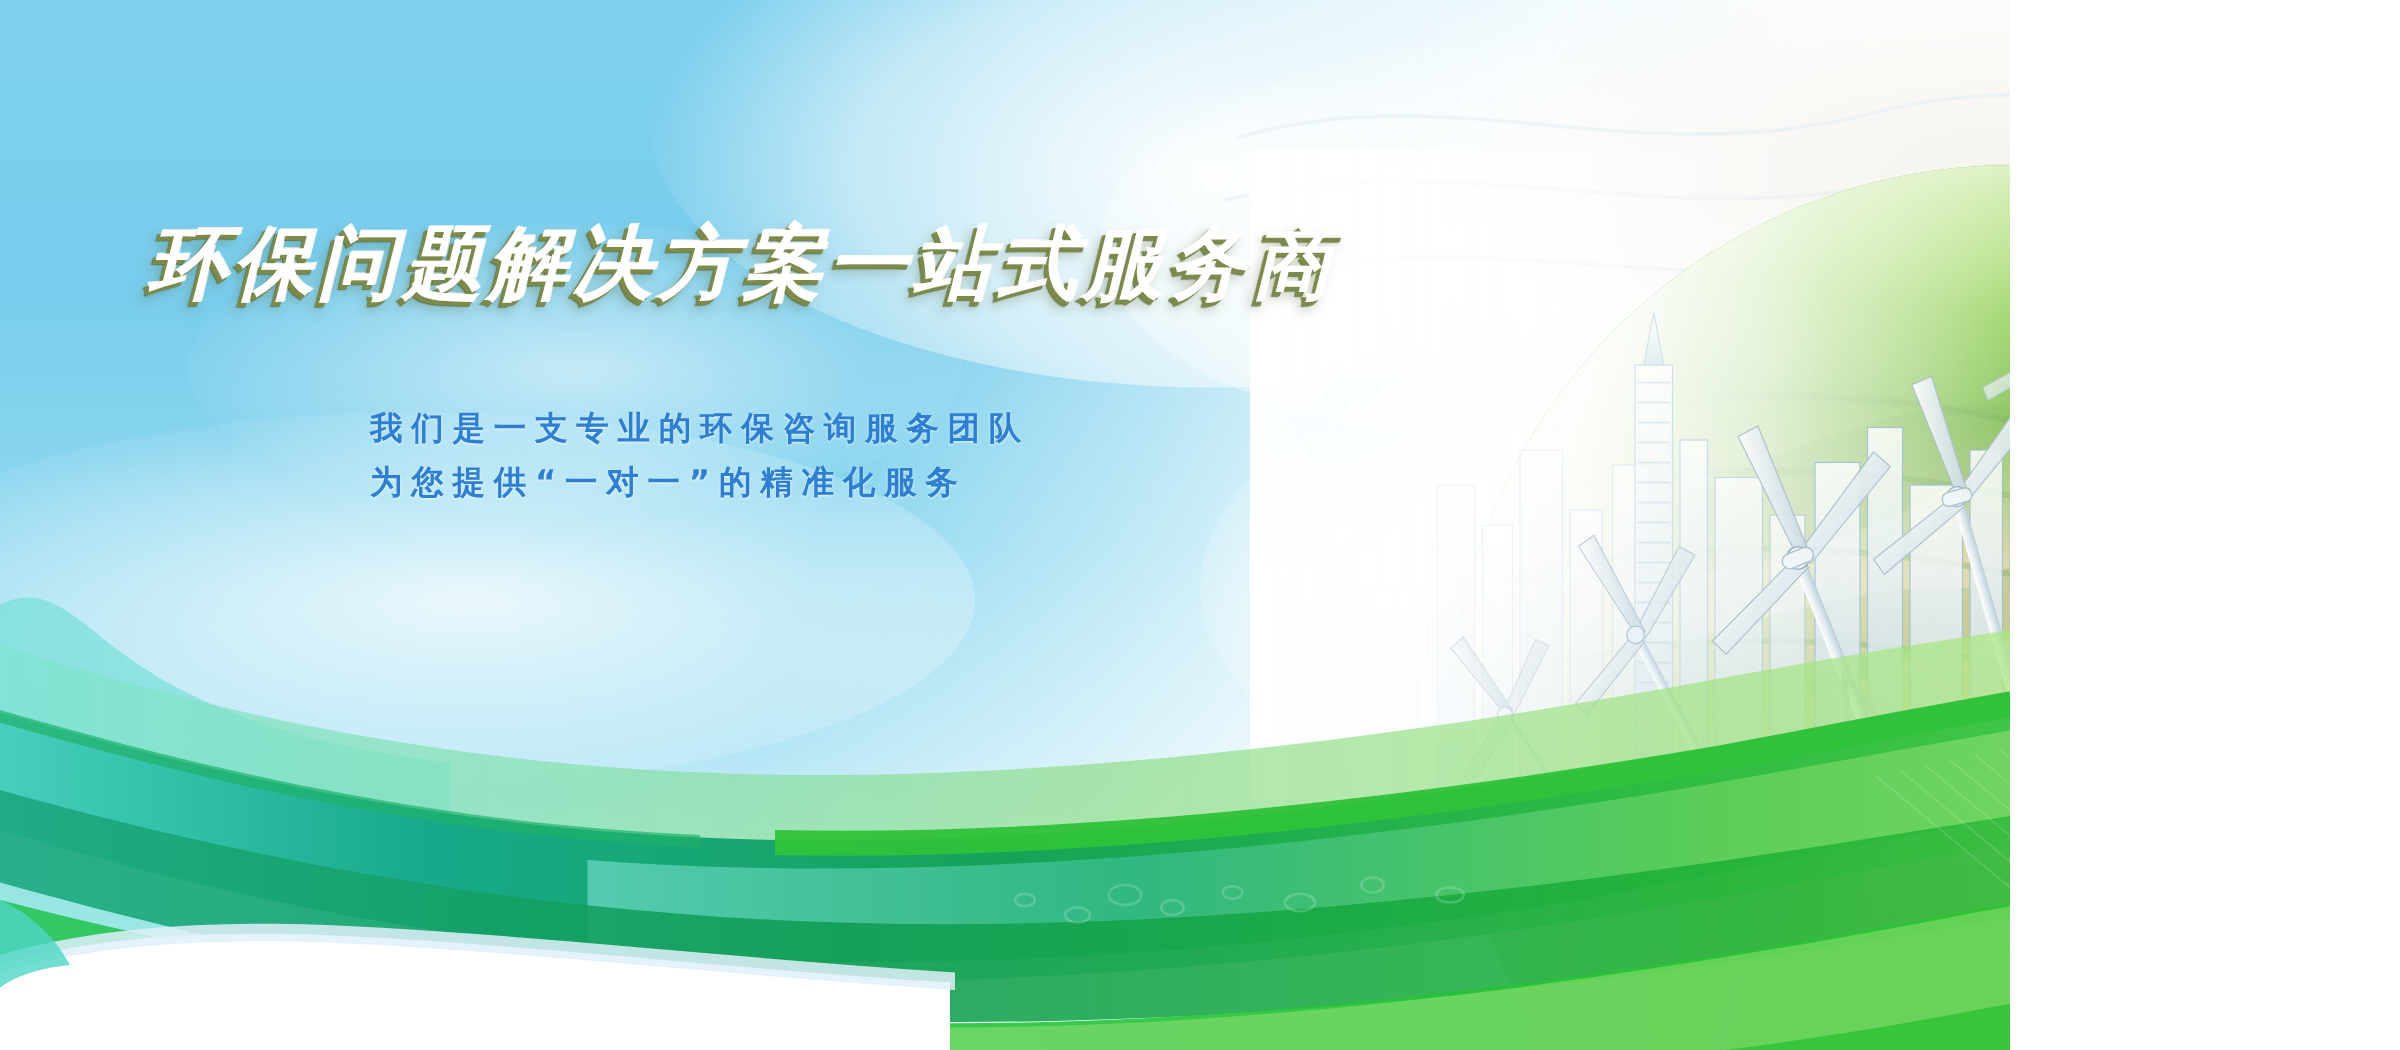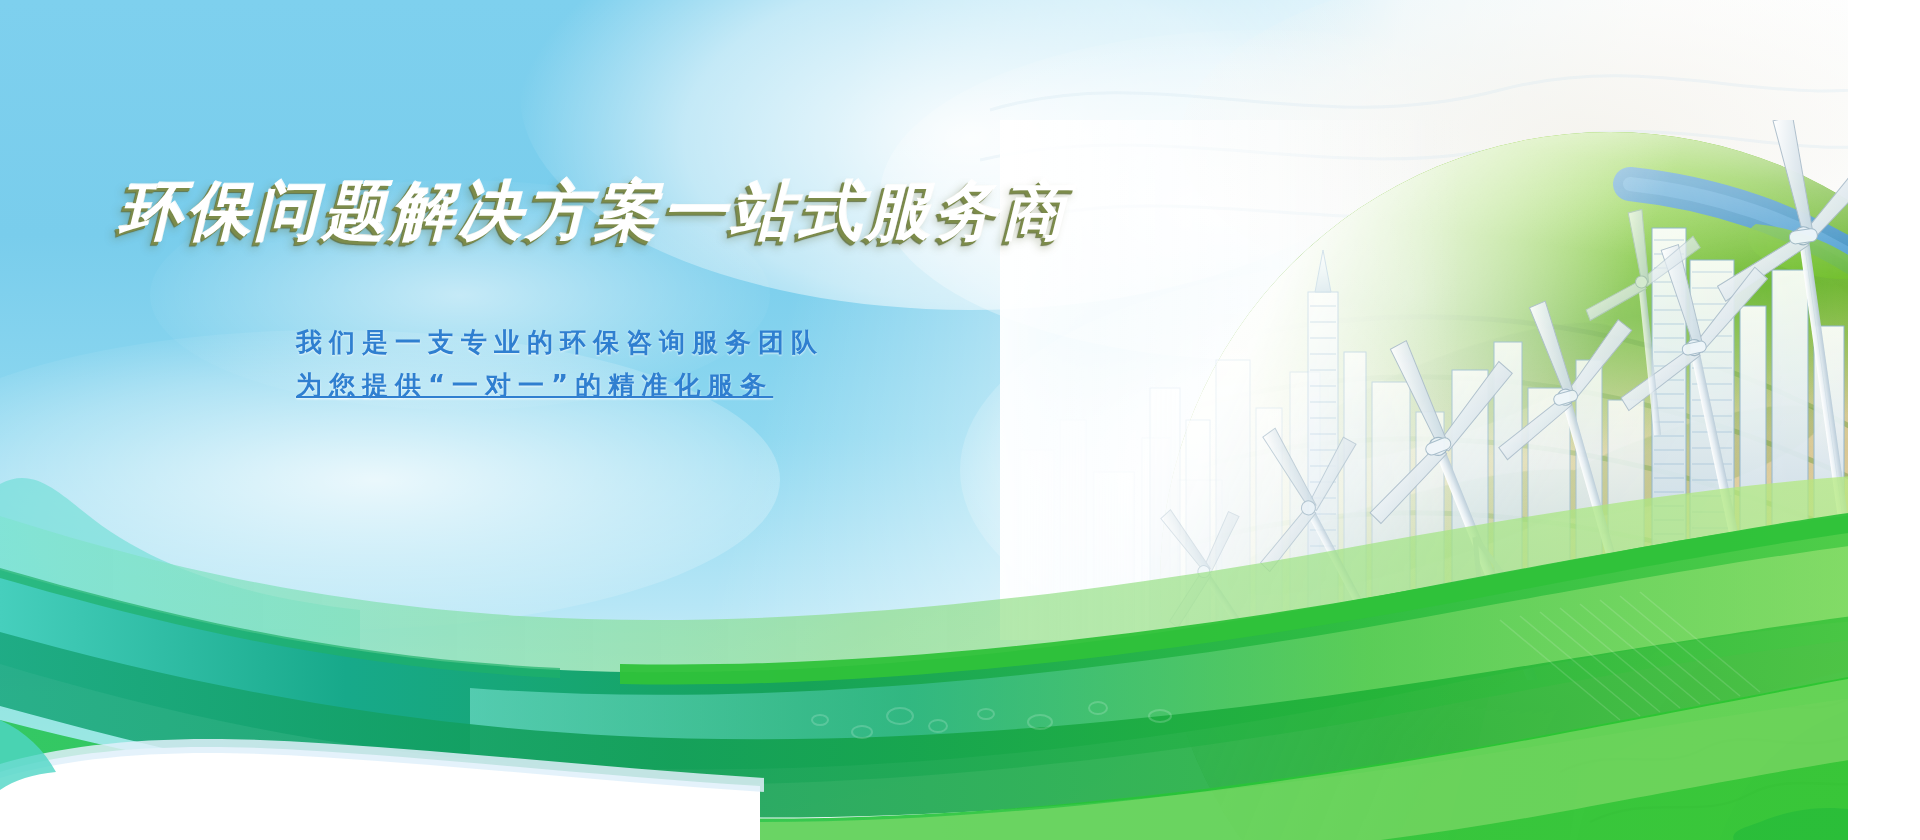--- a/index.html
+++ b/index.html
@@ -1,21 +1,21 @@
 <!DOCTYPE html>
 <html><head>
 <meta charset="utf-8">
 <title>Eco Banner</title>
 <style>
   html,body{margin:0;padding:0;background:#fff;}
   *{box-sizing:border-box;}
 
   .banner{
     position:relative;
-    width:1848px;height:840px;
+    width:1608px;height:840px;
     overflow:hidden;
     font-family:"DejaVu Sans","Liberation Sans",sans-serif;
     background:#ffffff;
   }
 
   
   .sky{
     position:absolute;inset:0;
     background:
       linear-gradient(105deg,
@@ -108,21 +108,21 @@
       1px -1px 0 rgba(255,255,255,.9);
   }
   .sub{
     position:absolute;left:296px;
     font-family:"DejaVu Sans","Liberation Sans",sans-serif;
     font-size:26px;font-weight:700;letter-spacing:7px;
     color:#2f7fd0;white-space:nowrap;
     text-shadow:0 1px 2px rgba(255,255,255,.75);
   }
   .sub.l1{top:325px;text-align:right;}
-  .sub.l2{top:368px;text-decoration:underline;}
+  .sub.l2{top:368px;}
   .sub.l3{top:411px;}
 </style>
 </head>
 <body>
 
 <div class="banner">
 
   <div class="sky"></div>
 
   <div class="cloud cloud-a"></div>

